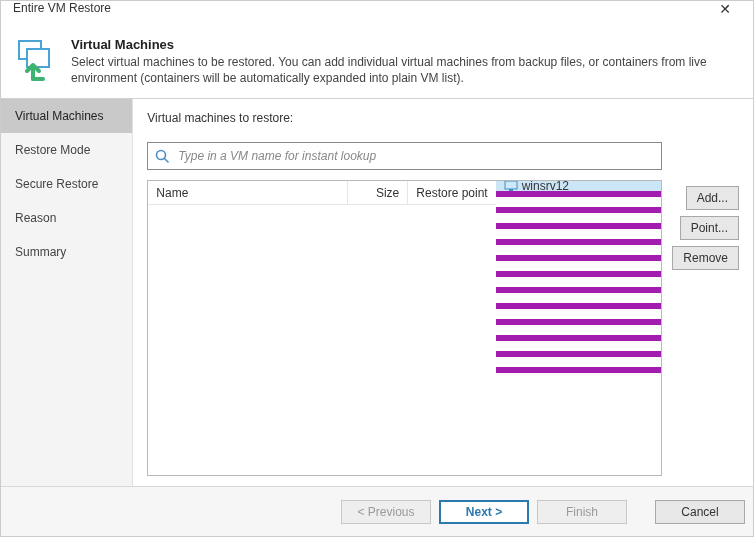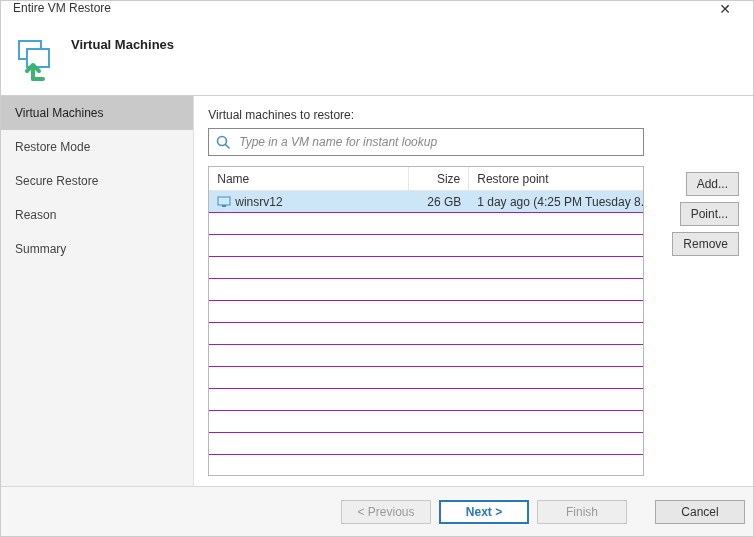--- a/index.html
+++ b/index.html
@@ -58,20 +58,21 @@
   .sidebar .navitem.active {
     background: #c9c9c9;
     color: #222;
   }
   .main {
     flex: 1 1 auto;
     padding: 12px 14px 10px 14px;
     display: flex;
     flex-direction: column;
     min-width: 0;
+    gap: 11px;
   }
   .main .label { margin-bottom: 6px; color: #333; }
   .main-row {
     display: flex;
     gap: 10px;
     flex: 1 1 auto;
     min-height: 0;
   }
   .main-col {
     flex: 1 1 auto;
@@ -98,21 +99,21 @@
     color: #888;
     background: transparent;
   }
   .searchbox input::placeholder { color: #888; font-style: italic; }
   .table {
     margin-top: 10px;
     border: 1px solid #b8b8b8;
     flex: 1 1 auto;
     background: #fff;
     display: flex;
-    flex-direction: column;
+    flex-direction: row;
     overflow: hidden;
   }
   .thead {
     display: flex;
     height: 24px;
     background: #fff;
     border-bottom: 1px solid #e6e6e6;
     align-items: center;
     font-size: 12px;
     color: #333;
@@ -122,25 +123,25 @@
     overflow: hidden;
     white-space: nowrap;
     text-overflow: ellipsis;
   }
   .col-name { flex: 0 0 200px; border-right: 1px solid #e6e6e6; height: 100%; display:flex; align-items:center; }
   .col-size { flex: 0 0 60px; border-right: 1px solid #e6e6e6; height: 100%; display:flex; align-items:center; justify-content:flex-end; }
   .col-rp   { flex: 1 1 auto; height: 100%; display:flex; align-items:center; }
   .tbody { flex: 1 1 auto; overflow: hidden; }
   .trow {
     display: flex;
-    height: 22px;
+    height: 16px;
     align-items: center;
     font-size: 12px;
     color: #333;
-    border-bottom: 1px solid #a21caf;
+    border-bottom: 6px solid #a21caf;
   }
   .trow.selected { background: #cde6f7; }
   .trow .col-name { gap: 4px; }
   .trow .col { border-right: none; }
   .trow.empty { color: transparent; }
   .vm-icon { width: 14px; height: 14px; flex: 0 0 14px; }
   .side-buttons {
     width: 88px;
     display: flex;
     flex-direction: column;
@@ -198,20 +199,21 @@
   <div class="hicon">
     <svg viewBox="0 0 46 46" width="46" height="46">
       <rect x="6" y="4" width="22" height="18" fill="#fff" stroke="#49a3d6" stroke-width="2"></rect>
       <rect x="14" y="12" width="22" height="18" fill="#fff" stroke="#49a3d6" stroke-width="2"></rect>
       <path d="M20 42 L20 28 L14 34 M20 28 L26 34" stroke="#3cb371" stroke-width="4" fill="none" stroke-linecap="round" stroke-linejoin="round"></path>
       <path d="M20 42 L30 42" stroke="#3cb371" stroke-width="4" stroke-linecap="round"></path>
     </svg>
   </div>
   <div>
     <h2>Virtual Machines</h2>
+    <p>Select virtual machines to be restored. You can add individual virtual machines from backup files, or containers from live environment (containers will be automatically expanded into plain VM list).</p>
   </div>
 </div>
 
 <div class="body">
   <div class="sidebar">
     <div class="navitem active"><span>Virtual Machines</span></div>
     <div class="navitem"><span>Restore Mode</span></div>
     <div class="navitem"><span>Secure Restore</span></div>
     <div class="navitem"><span>Reason</span></div>
     <div class="navitem"><span>Summary</span></div>

